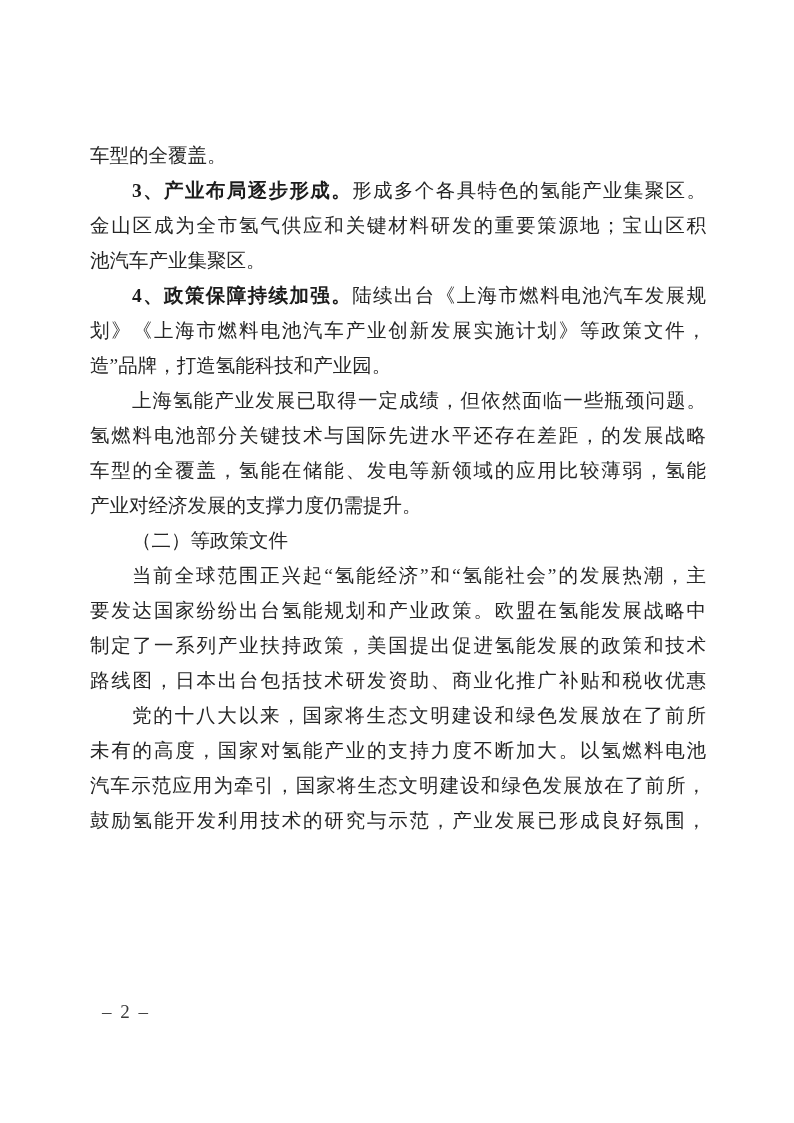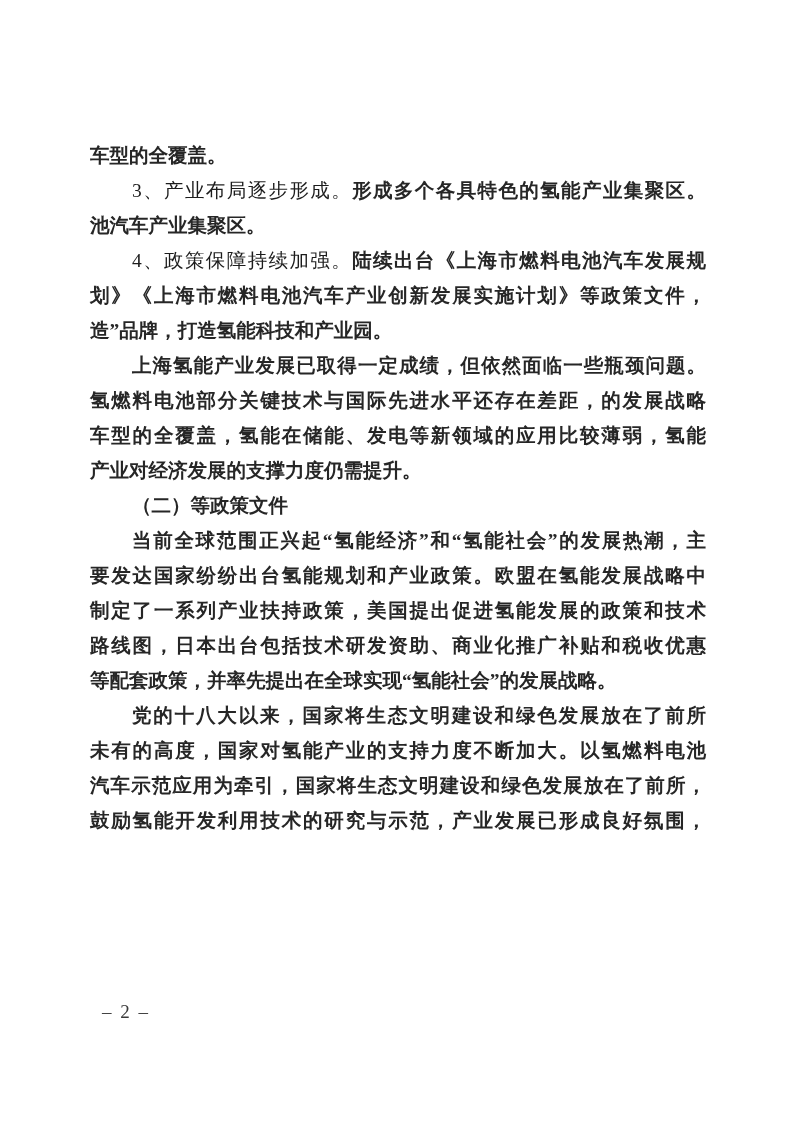--- a/index.html
+++ b/index.html
@@ -32,52 +32,52 @@
     text-align-last: justify;
     -moz-text-align-last: justify;
     text-justify: inter-character;
   }
   .line.last {
     text-align-last: left;
   }
   .line.indent {
     text-indent: 42px;
   }
-  .run { font-weight: bold; }
-  .run.bold { font-weight: normal; color: #1c1c1c; }
+  .run { font-weight: normal; }
+  .run.bold { font-weight: bold; color: #1c1c1c; }
   .page-number {
     position: absolute;
     left: 102px;
     top: 1000px;
     font-size: 19px;
     line-height: 24px;
     color: #3a3a3a;
     letter-spacing: 2px;
   }
 </style>
 </head>
 <body>
 
 <div class="page">
   <div class="body-text">
       <div class="line last"><span class="run">车型的全覆盖。</span></div>
       <div class="line fill indent"><span class="run bold">3、产业布局逐步形成。</span><span class="run">形成多个各具特色的氢能产业集聚区。</span></div>
+      <div class="line fill"><span class="run">金山区成为全市氢气供应和关键材料研发的重要策源地；宝山区积</span></div>
       <div class="line last"><span class="run">池汽车产业集聚区。</span></div>
       <div class="line fill indent"><span class="run bold">4、政策保障持续加强。</span><span class="run">陆续出台《上海市燃料电池汽车发展规</span></div>
       <div class="line fill"><span class="run">划》《上海市燃料电池汽车产业创新发展实施计划》等政策文件，</span></div>
       <div class="line last"><span class="run">造”品牌，打造氢能科技和产业园。</span></div>
       <div class="line fill indent"><span class="run">上海氢能产业发展已取得一定成绩，但依然面临一些瓶颈问题。</span></div>
       <div class="line fill"><span class="run">氢燃料电池部分关键技术与国际先进水平还存在差距，的发展战略</span></div>
       <div class="line fill"><span class="run">车型的全覆盖，氢能在储能、发电等新领域的应用比较薄弱，氢能</span></div>
       <div class="line last"><span class="run">产业对经济发展的支撑力度仍需提升。</span></div>
       <div class="line last indent"><span class="run">（二）等政策文件</span></div>
       <div class="line fill indent"><span class="run">当前全球范围正兴起“氢能经济”和“氢能社会”的发展热潮，主</span></div>
       <div class="line fill"><span class="run">要发达国家纷纷出台氢能规划和产业政策。欧盟在氢能发展战略中</span></div>
       <div class="line fill"><span class="run">制定了一系列产业扶持政策，美国提出促进氢能发展的政策和技术</span></div>
       <div class="line fill"><span class="run">路线图，日本出台包括技术研发资助、商业化推广补贴和税收优惠</span></div>
-      <div class="line last"><span class="run">等配套政策，并率先提出在全球实现“氢能社会”的发展战略。</span></div>
       <div class="line fill indent"><span class="run">党的十八大以来，国家将生态文明建设和绿色发展放在了前所</span></div>
       <div class="line fill"><span class="run">未有的高度，国家对氢能产业的支持力度不断加大。以氢燃料电池</span></div>
       <div class="line fill"><span class="run">汽车示范应用为牵引，国家将生态文明建设和绿色发展放在了前所，</span></div>
       <div class="line fill"><span class="run">鼓励氢能开发利用技术的研究与示范，产业发展已形成良好氛围，</span></div>
     </div>
   <div class="page-number">– 2 –</div>
 </div>
 
 </body></html>

